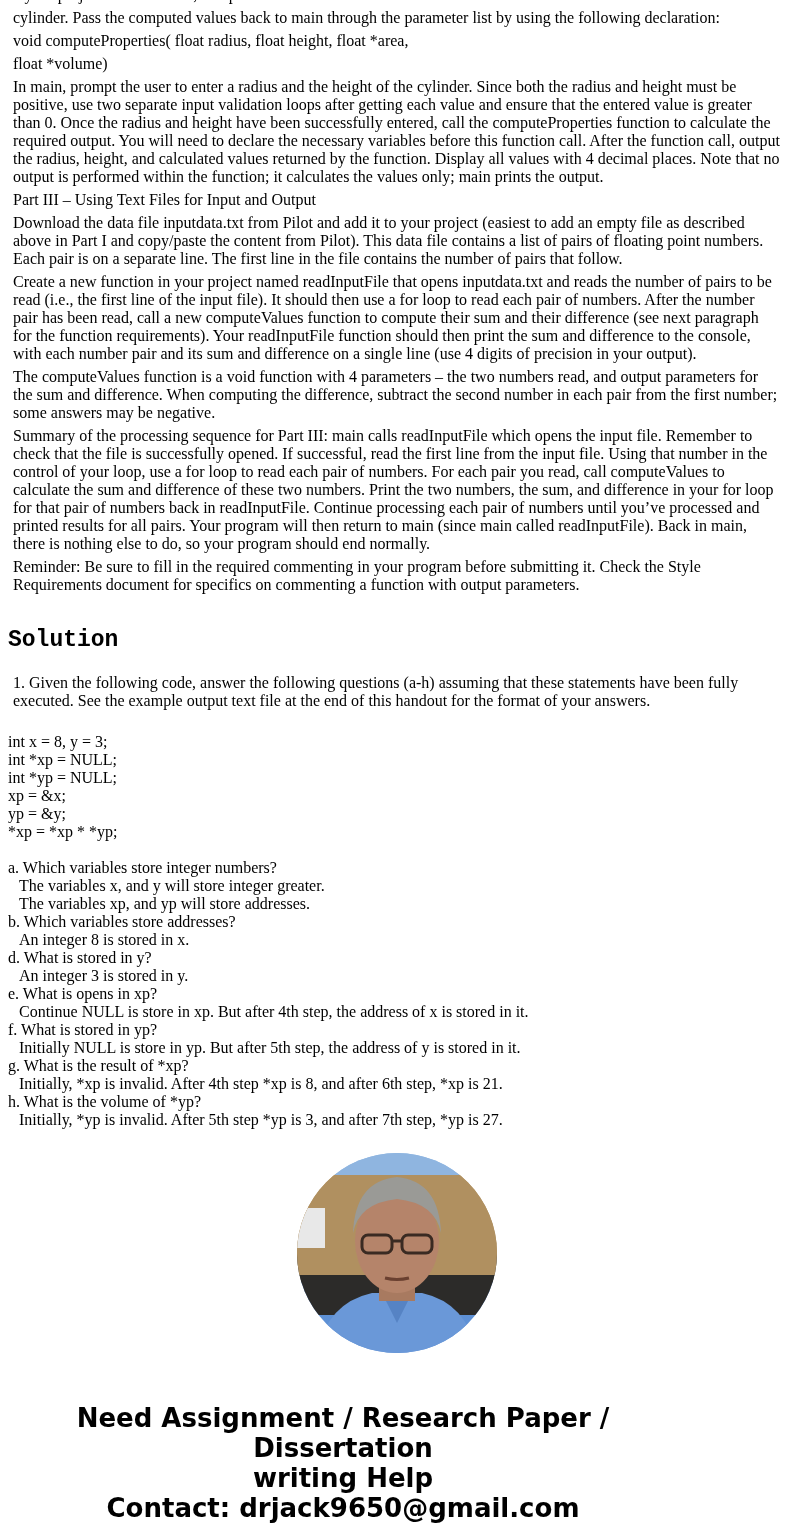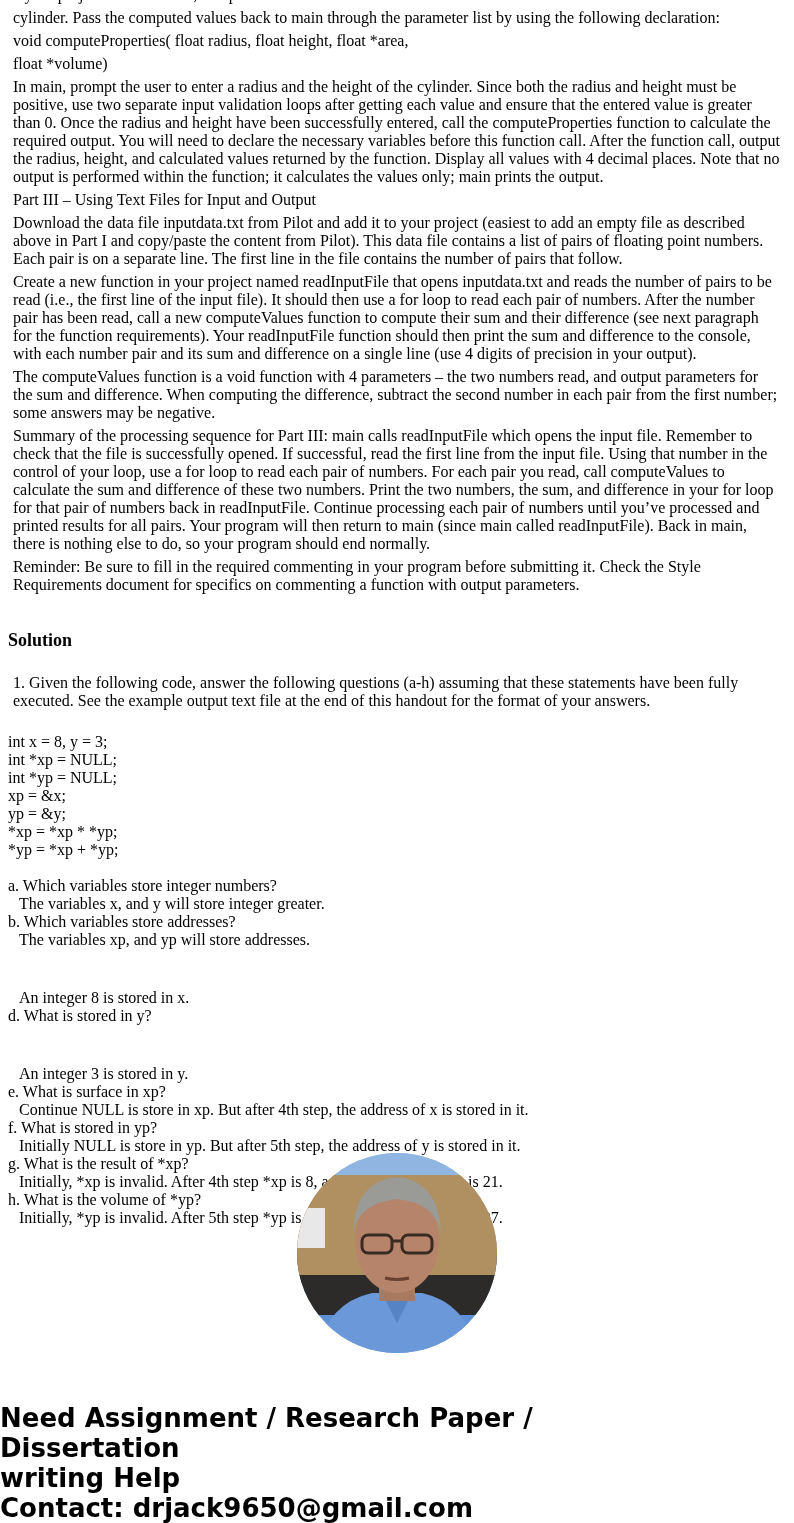--- a/index.html
+++ b/index.html
@@ -4,30 +4,30 @@
 <style>
   html, body { margin: 0; padding: 0; background: #ffffff; }
   body {
     width: 794px; height: 1523px; overflow: hidden; position: relative;
     font-family: "Liberation Serif", "DejaVu Serif", serif;
     font-size: 16px; line-height: 18px; color: #000;
   }
   .page { position: absolute; left: 8px; top: -14px; width: 778px; }
   .line { display: block; white-space: normal; }
   .para { margin: 5px; }
-  .sol-title { font-size: 18px; font-weight: bold; margin: 0; line-height: 22px; }
+  .sol-title { font-size: 23px; font-weight: bold; margin: 0; line-height: 22px; font-family: Liberation Mono, monospace; }
   .indent { padding-left: 11px; }
-  .indent2 { padding-left: 11px; margin-top: 40px; }
+  .indent2 { padding-left: 11px; }
   .avatar-wrap { position: absolute; left: 297px; top: 1153px; width: 200px; height: 200px; }
   .avatar {
     width: 200px; height: 200px; border-radius: 50%; overflow: hidden; position: relative;
     background: linear-gradient(180deg, #8fb7e3 0%, #8fb7e3 10%, #b89a6a 11%, #a5865a 50%, #2b2a28 52%, #2f2f2f 64%, #5c8ed3 65%, #5f92d6 100%);
   }
   .footer {
-    position: absolute; left: 0; top: 1403px; width: 686px; 
+    position: absolute; left: 0; top: 1403px; width: 686px; text-align: center;
     font-family: "DejaVu Sans", sans-serif; font-weight: bold; font-size: 26px; line-height: 30px;
     color: #000;
   }
 </style>
 </head>
 <body>
 
 <div class="page">
   <span class="line">in your project named Part II, compute the surface area and volume of a</span>
   <p class="para">cylinder. Pass the computed values back to main through the parameter list by using the following declaration:</p>
@@ -47,33 +47,32 @@
   <p class="para">1. Given the following code, answer the following questions (a-h) assuming that these statements have been fully executed. See the example output text file at the end of this handout for the format of your answers.</p>
   <div style="height:18px"></div>
 
   <div>
     <span class="line">int x = 8, y = 3;</span>
     <span class="line">int *xp = NULL;</span>
     <span class="line">int *yp = NULL;</span>
     <span class="line">xp = &amp;x;</span>
     <span class="line">yp = &amp;y;</span>
     <span class="line">*xp = *xp * *yp;</span>
-    <span class="line">*yp = *xp + *yp;</span>
   </div>
   <div style="height:18px"></div>
 
   <div>
     <span class="line">a. Which variables store integer numbers?</span>
     <span class="line indent">The variables x, and y will store integer greater.</span>
+    <span class="line indent">The variables xp, and yp will store addresses.</span>
     <span class="line">b. Which variables store addresses?</span>
-    <span class="line indent">The variables xp, and yp will store addresses.</span>
     <span class="line indent2">An integer 8 is stored in x.</span>
     <span class="line">d. What is stored in y?</span>
     <span class="line indent2">An integer 3 is stored in y.</span>
-    <span class="line">e. What is surface in xp?</span>
+    <span class="line">e. What is opens in xp?</span>
     <span class="line indent">Continue NULL is store in xp. But after 4th step, the address of x is stored in it.</span>
     <span class="line">f. What is stored in yp?</span>
     <span class="line indent">Initially NULL is store in yp. But after 5th step, the address of y is stored in it.</span>
     <span class="line">g. What is the result of *xp?</span>
     <span class="line indent">Initially, *xp is invalid. After 4th step *xp is 8, and after 6th step, *xp is 21.</span>
     <span class="line">h. What is the volume of *yp?</span>
     <span class="line indent">Initially, *yp is invalid. After 5th step *yp is 3, and after 7th step, *yp is 27.</span>
   </div>
 </div>
 

